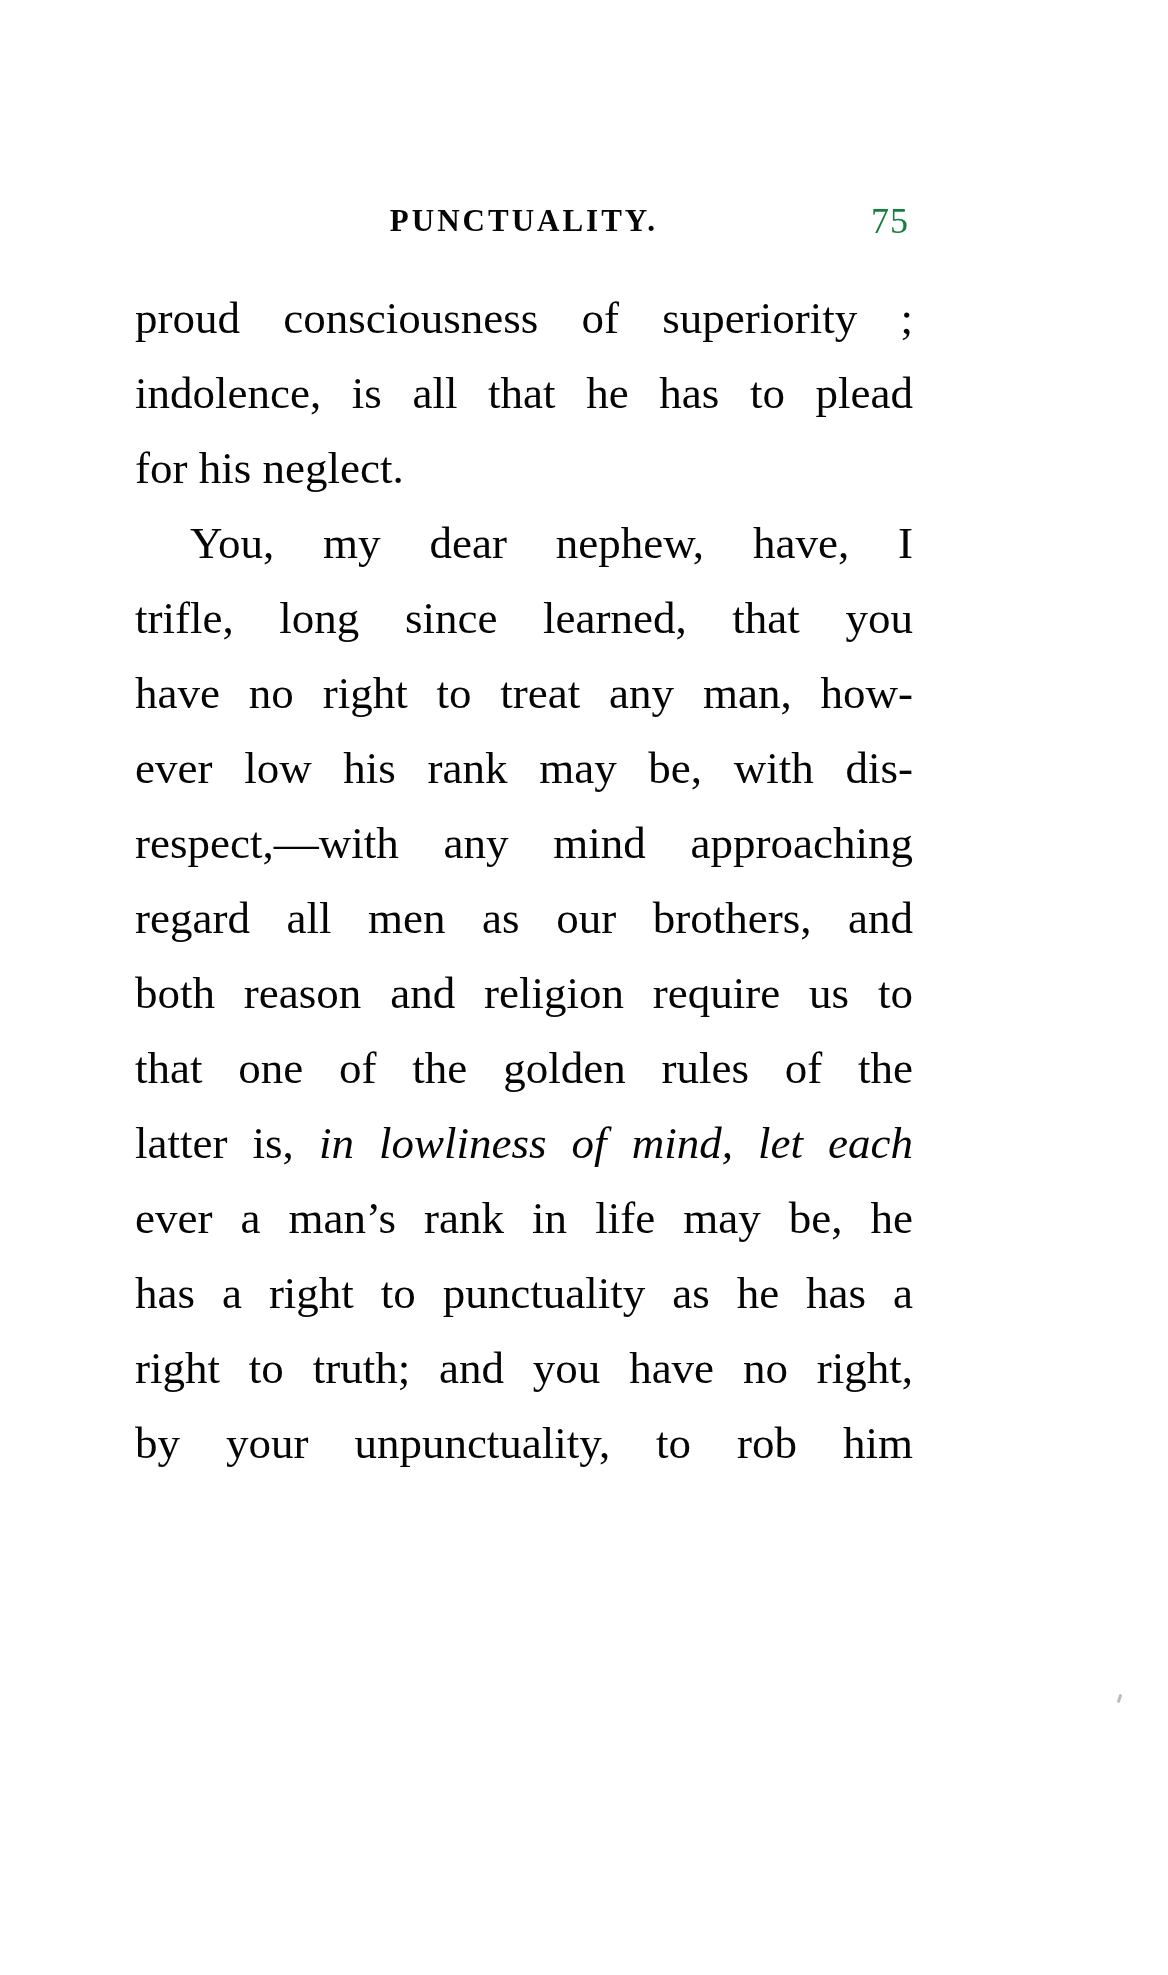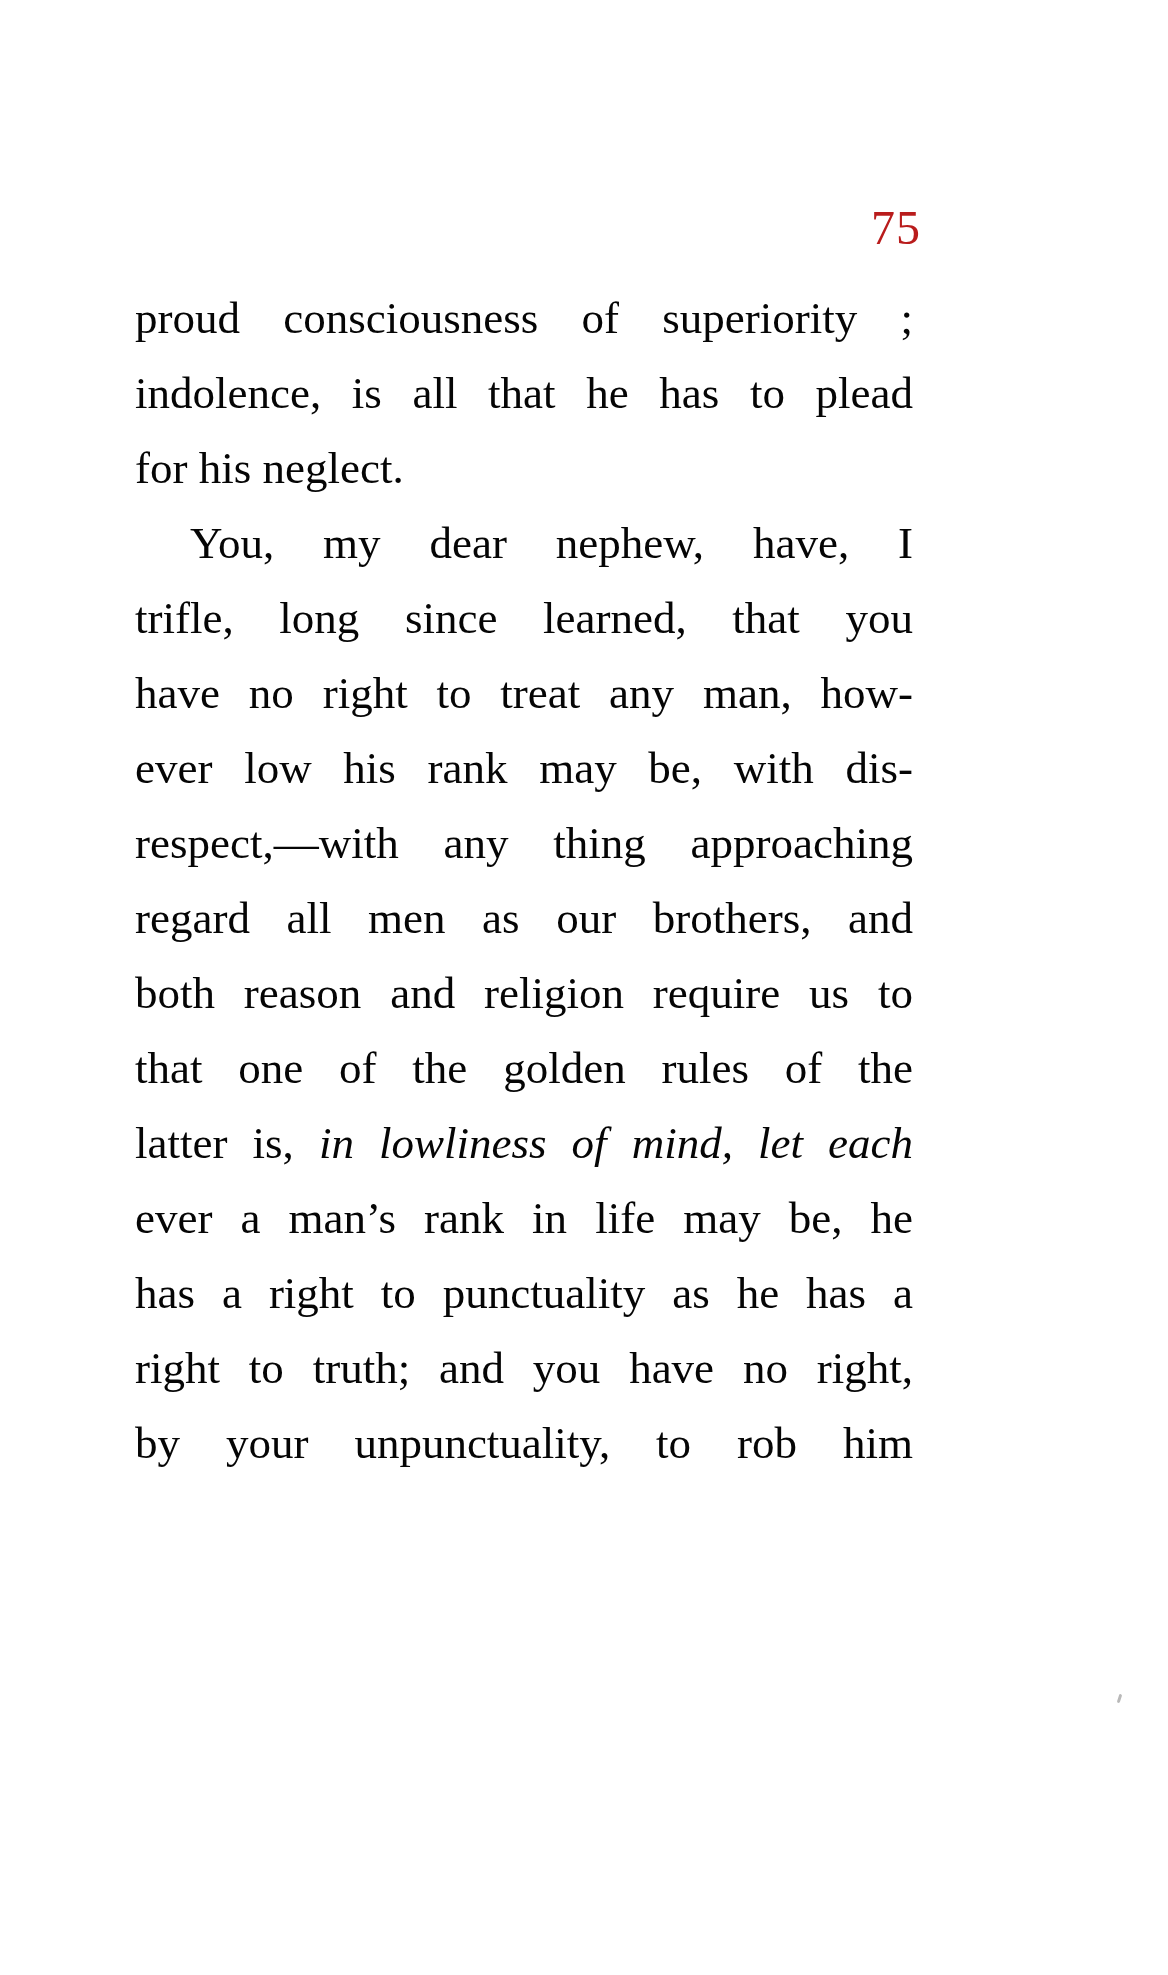--- a/index.html
+++ b/index.html
@@ -24,23 +24,23 @@
     text-align: center;
     font-size: 31px;
     letter-spacing: 3px;
     font-weight: 600;
     color: #060606;
   }
   .page-number {
     position: absolute;
     top: 200px;
     left: 871px;
-    font-size: 48px;
+    font-size: 36px;
     letter-spacing: 1px;
-    color: #b91c1c;
+    color: #15803d;
   }
   .body-text {
     position: absolute;
     left: 135px;
     top: 281px;
     width: 778px;
     font-size: 45px;
     line-height: 75px;
     color: #050505;
   }
@@ -68,32 +68,33 @@
     background: #b9b9b9;
     transform: rotate(18deg);
     border-radius: 2px;
   }
 </style>
 </head>
 <body>
 
 <div class="page">
 
+  <div class="running-head">PUNCTUALITY.</div>
 
   <div class="page-number">75</div>
 
   <div class="body-text">
       <div class="text-line"><span class="seg-roman">proud consciousness of superiority ;</span></div>
       <div class="text-line"><span class="seg-roman">indolence, is all that he has to plead</span></div>
       <div class="text-line no-justify"><span class="seg-roman">for his neglect.</span></div>
       <div class="text-line indent"><span class="seg-roman">You, my dear nephew, have, I</span></div>
       <div class="text-line"><span class="seg-roman">trifle, long since learned, that you</span></div>
       <div class="text-line"><span class="seg-roman">have no right to treat any man, how-</span></div>
       <div class="text-line"><span class="seg-roman">ever low his rank may be, with dis-</span></div>
-      <div class="text-line"><span class="seg-roman">respect,—with any thing approaching</span></div>
+      <div class="text-line"><span class="seg-roman">respect,—with any mind approaching</span></div>
       <div class="text-line"><span class="seg-roman">regard all men as our brothers, and</span></div>
       <div class="text-line"><span class="seg-roman">both reason and religion require us to</span></div>
       <div class="text-line"><span class="seg-roman">that one of the golden rules of the</span></div>
       <div class="text-line"><span class="seg-roman">latter is, </span><span class="seg-italic">in lowliness of mind, let each</span></div>
       <div class="text-line"><span class="seg-roman">ever a man’s rank in life may be, he</span></div>
       <div class="text-line"><span class="seg-roman">has a right to punctuality as he has a</span></div>
       <div class="text-line"><span class="seg-roman">right to truth; and you have no right,</span></div>
       <div class="text-line"><span class="seg-roman">by your unpunctuality, to rob him</span></div>
     </div>
 

